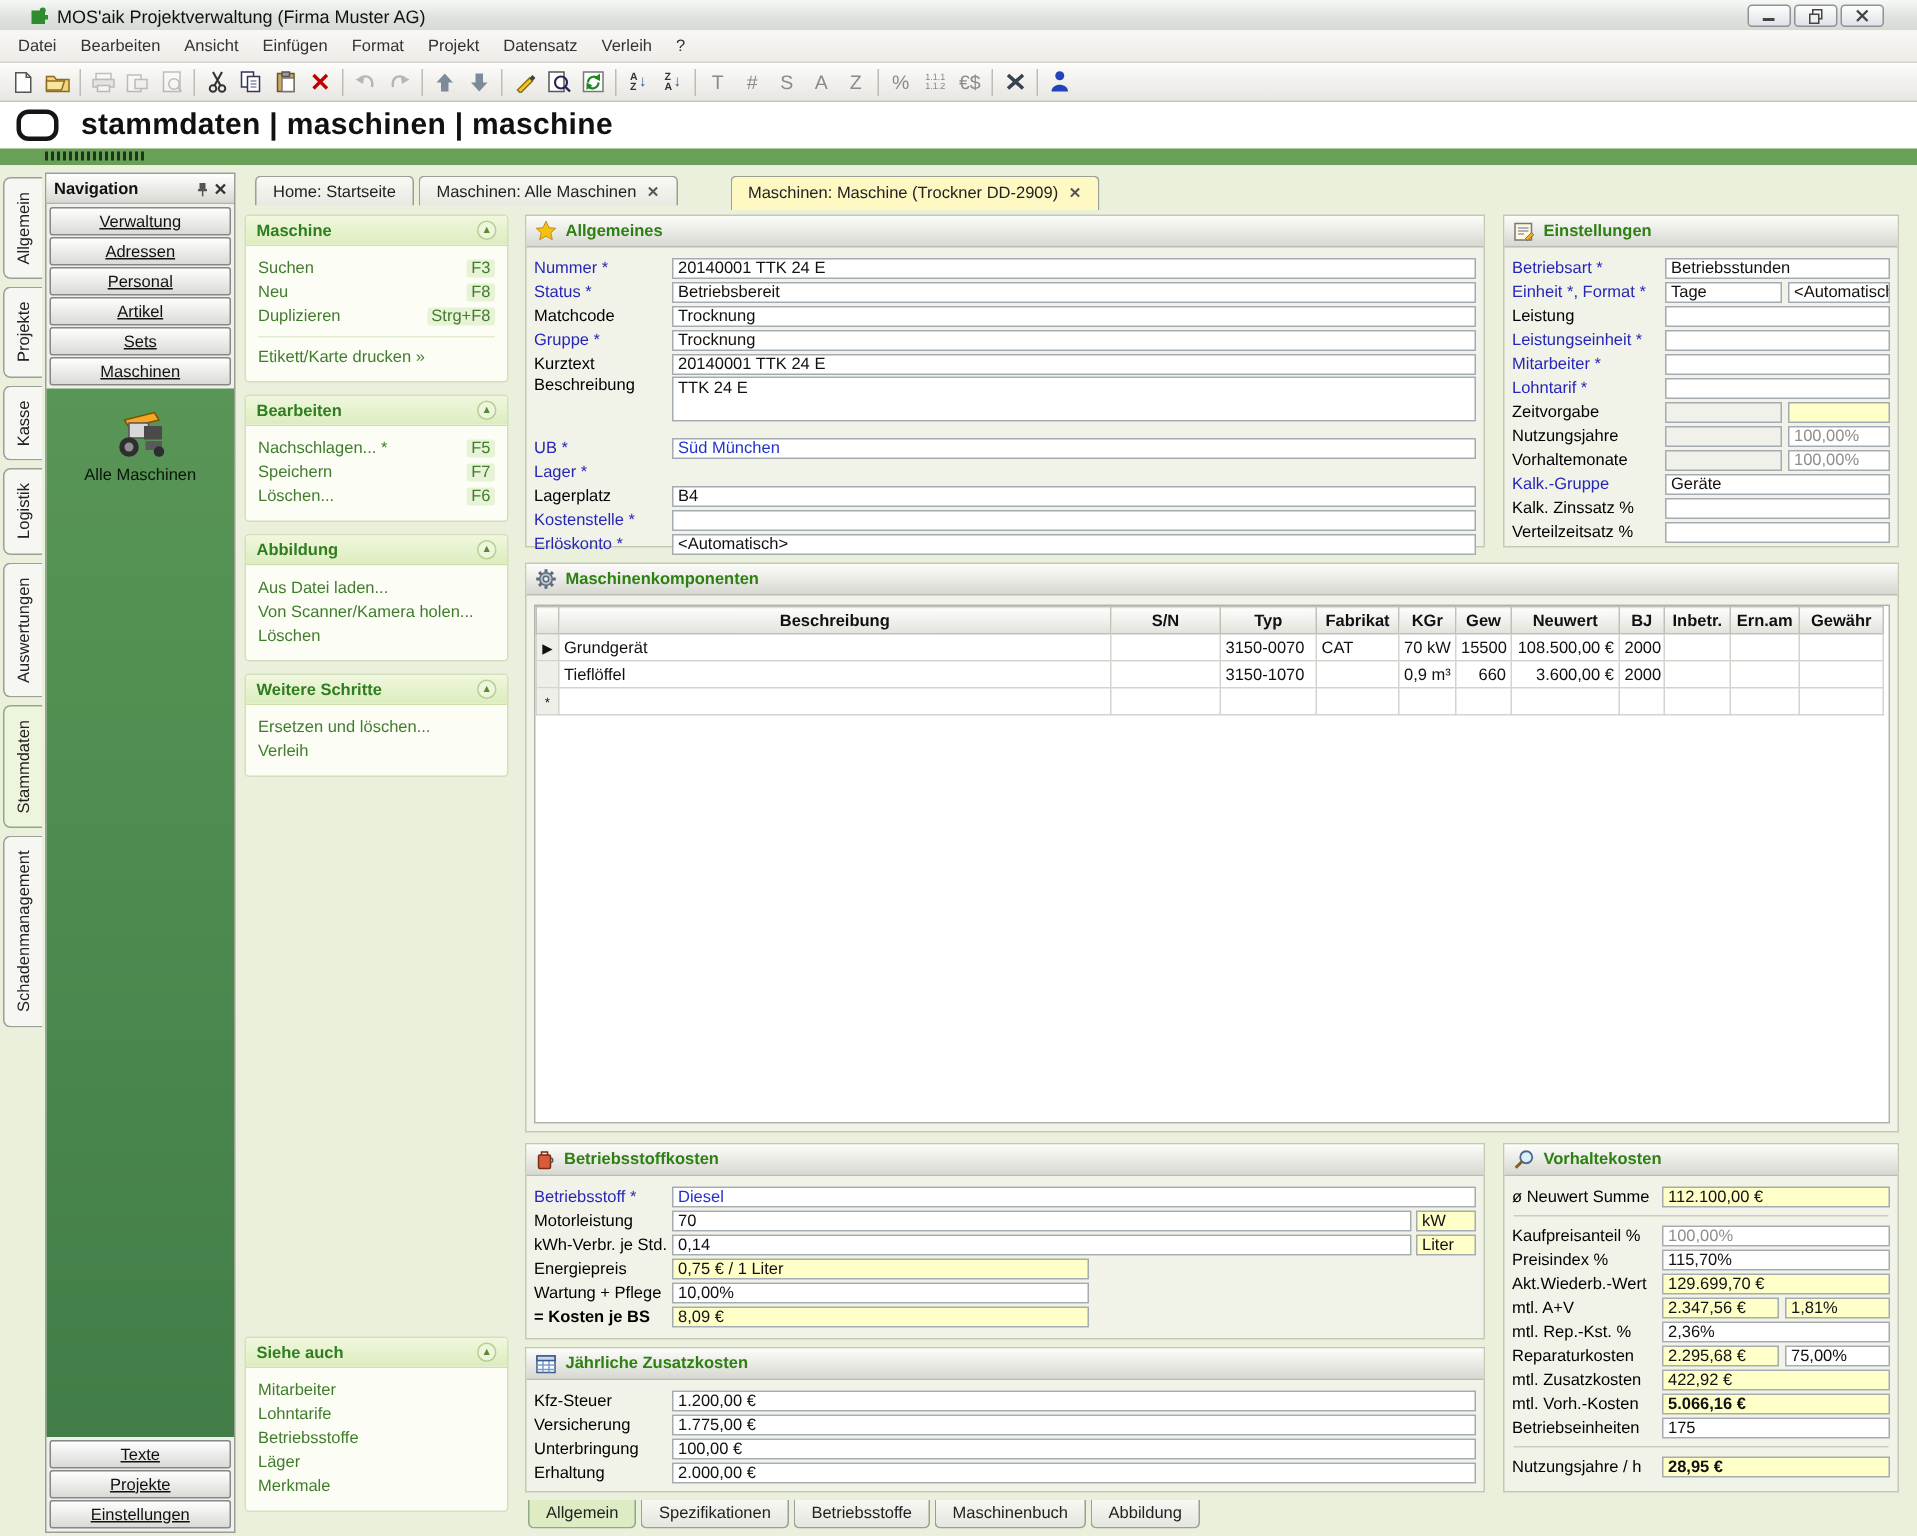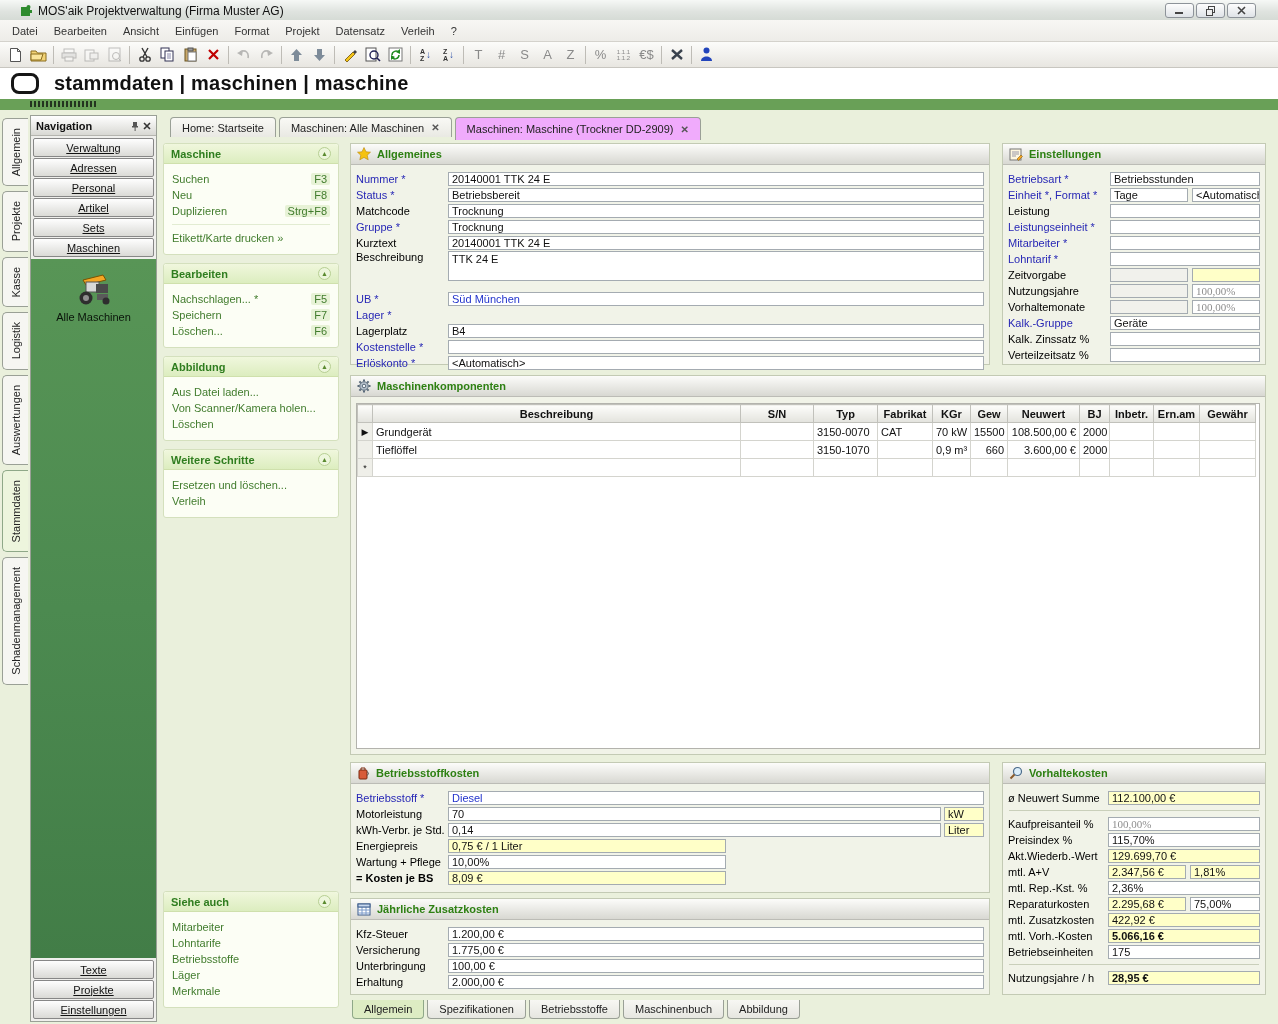--- a/index.html
+++ b/index.html
@@ -76,42 +76,42 @@
   .cmd .sc { margin-left:auto; background:#e7f2d6; border-radius:2px; padding:0 3px; color:#417c2d; }
   .panel-sep { border-top:1px solid #e2ecd2; margin:5px 0; }
   .panel.siehe { position:absolute; bottom:8px; left:0; right:0; }
 
   
   .doctabs { position:absolute; top:117px; left:163px; right:0; height:23px;
     display:flex; align-items:flex-start; padding-left:7px; }
   .dtab { height:20px; margin-right:3px; padding:0 11px; display:flex; align-items:center; gap:7px;
     background:linear-gradient(#f9f9f5,#e9e9e3); border:1px solid #9aa096; border-bottom:none;
     border-radius:4px 4px 0 0; color:#222; }
-  .dtab.active { height:23px; background:#f0abfc; }
+  .dtab.active { height:23px; background:#fef9c3;margin-left:32px; }
   .dtab .x { color:#555; font-size:10px; font-weight:bold; }
 
   
   .group { position:absolute; background:#f1f3e8; border:1px solid #c3cab4; }
   .group-h { height:21px; background:linear-gradient(#fcfcfa,#d8d8d2); border-bottom:1px solid #bcbcb6;
     display:flex; align-items:center; gap:6px; padding:4px 6px;text-align:right; }
   .group-title { color:#2e8013; font-weight:bold; }
   .gbody { padding:6px 5px 0 5px; }
   .frow { display:flex; align-items:center; height:16px; }
   .frow.tall { height:32px; align-items:flex-start; }
   .gap8 { height:8px; }
   .flabel { width:92px; flex-shrink:0; color:#000; }
   .flabel.blue { color:#2727b5; }
   .flabel.bold { font-weight:bold; }
   .fval { height:14px; border:1px solid #a4abb1; background:#fff; padding:0 3px; line-height:12px;
     display:flex; align-items:center; flex:1; overflow:hidden; white-space:nowrap; }
   .fval.tall2 { height:30px; align-items:flex-start; padding-top:1px; }
   .fval.yellow { background:#ffffc8; }
   .fval.dis { background:#f1f1ec; }
   .fval.bluetext { color:#2233cc; }
-  .fval.graytext { color:#8e8e8e;font-family:Liberation Serif, serif; }
+  .fval.graytext { color:#8e8e8e; }
   .fval.boldtext { font-weight:bold; }
   .fval.short { flex:0 0 278px; }
   .unit { flex:0 0 40px; margin-left:3px; }
   .v1 { flex:0 0 78px; }
   .v2 { flex:1; margin-left:4px; }
   .vsep { border-top:1px solid #c9cfba; margin:4px 1px 5px 1px; }
   .eins .flabel { width:102px; }
   .vorh .flabel { width:100px; }
 
   

